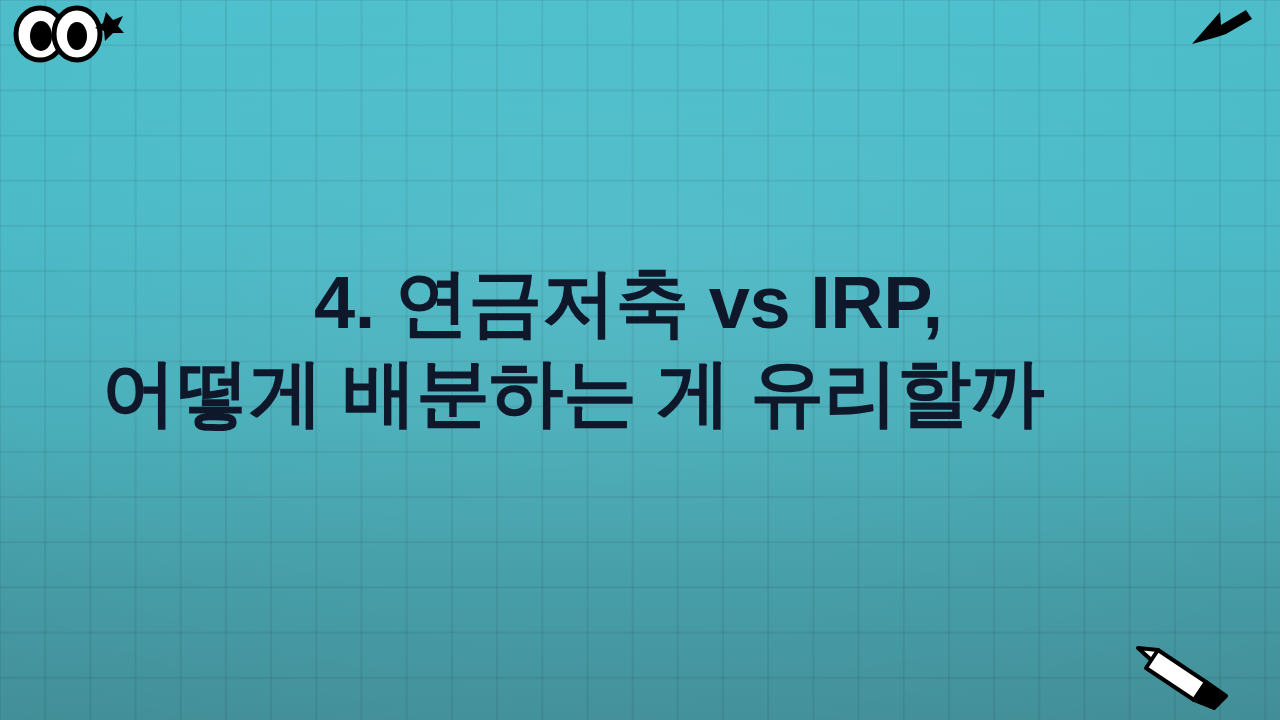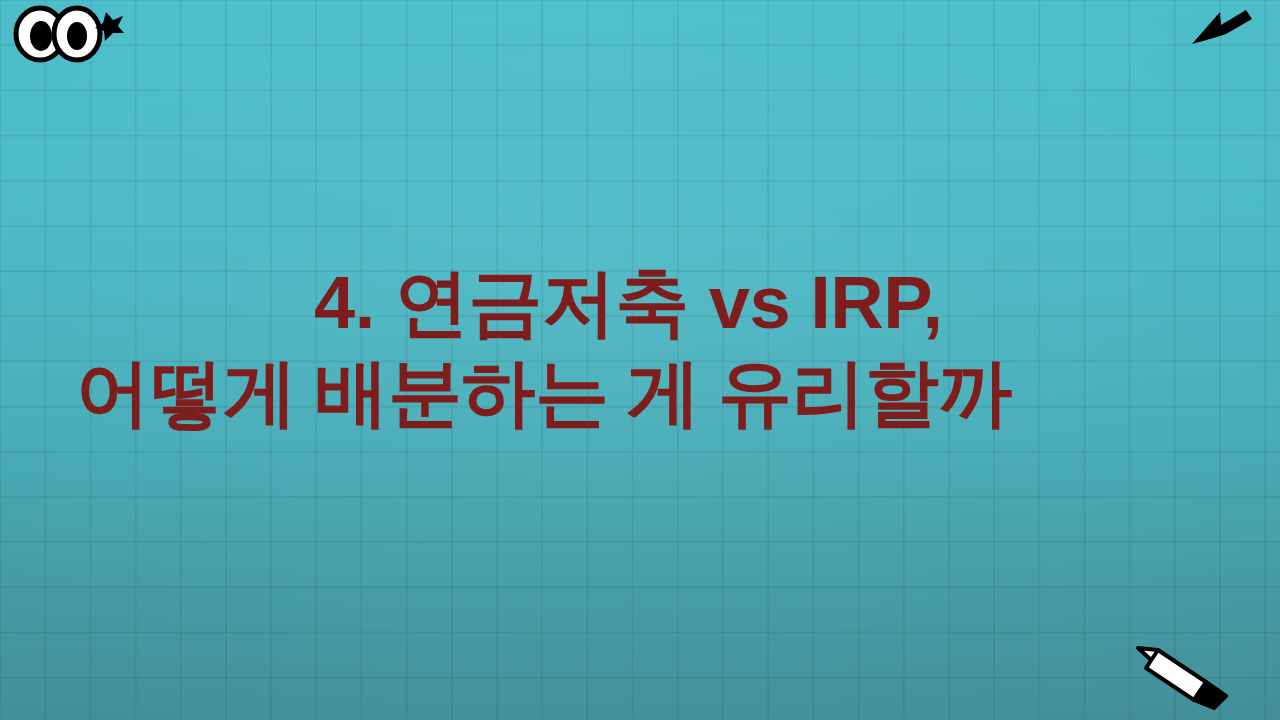--- a/index.html
+++ b/index.html
@@ -44,31 +44,31 @@
                 rgba(255,255,255,0.0) 52%,
                 rgba(0,0,0,0.05) 100%);
   }
 
   
   .title-block {
     position: absolute;
     left: 0;
     top: 258px;
     width: 1280px;
-    color: #7f1d1d;
+    color: #0f172a;
     font-size: 74px;
     font-weight: 700;
     line-height: 1.22;
     letter-spacing: -0.5px;
   }
   .title-line {
     white-space: nowrap;
   }
   .title-line-1 { padding-left: 314px; }
-  .title-line-2 { padding-left: 76px; font-family: Liberation Serif, serif; }
+  .title-line-2 { padding-left: 102px; }
 
   
   .logo-eyes {
     position: absolute;
     left: 6px;
     top: 3px;
     width: 118px;
     height: 62px;
   }
 

